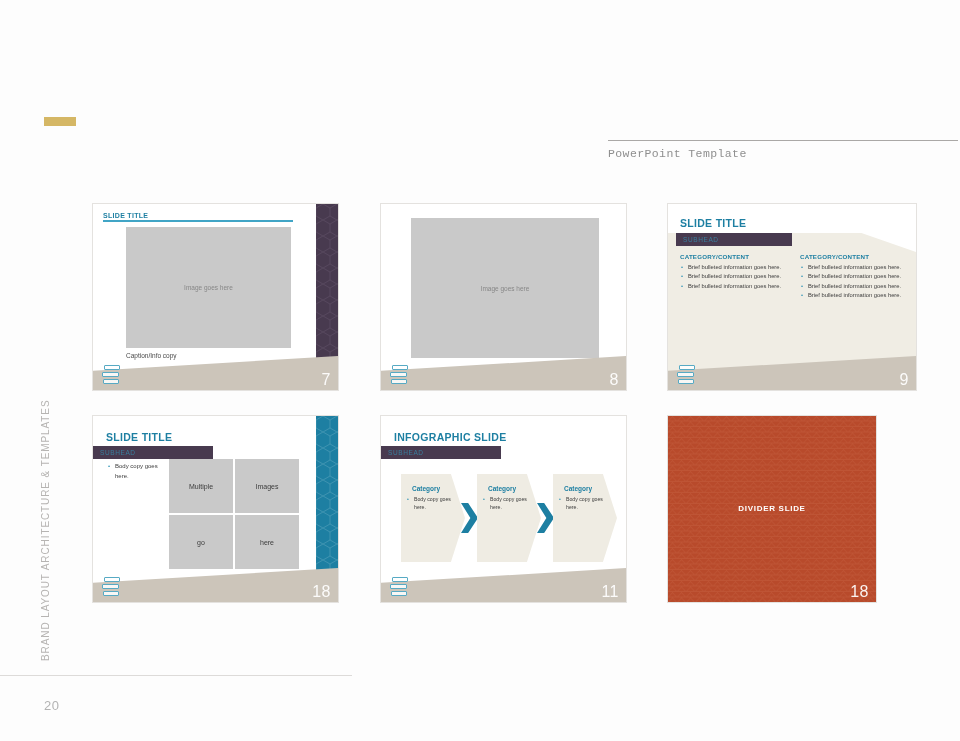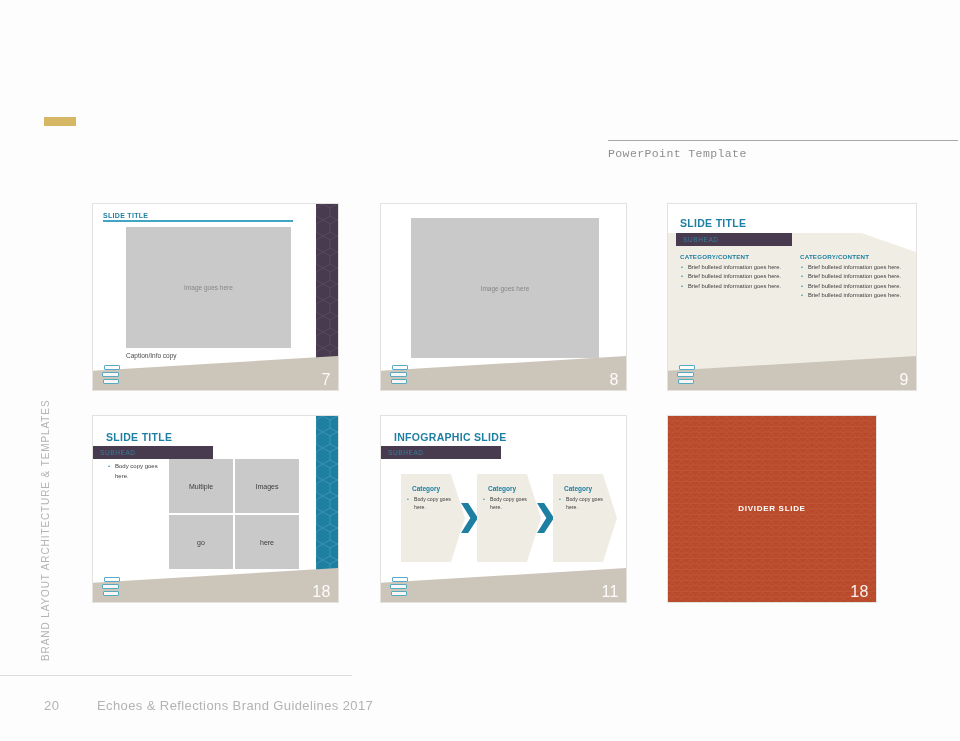--- a/index.html
+++ b/index.html
@@ -220,15 +220,14 @@
       </defs>
       <rect width="100%" height="100%" fill="#b84a2b"></rect>
       <rect width="100%" height="100%" fill="url(#triRust)"></rect>
     </svg>
     <div class="s14-label">DIVIDER SLIDE</div>
     <div class="num">18</div>
   </div>
 
   <div class="footer-line"></div>
   <div class="footer-num">20</div>
-  <div class="footer-text">Echoes &amp; Reflections Brand Guidelines 2017</div>
 
 </div>
 
 </body></html>

